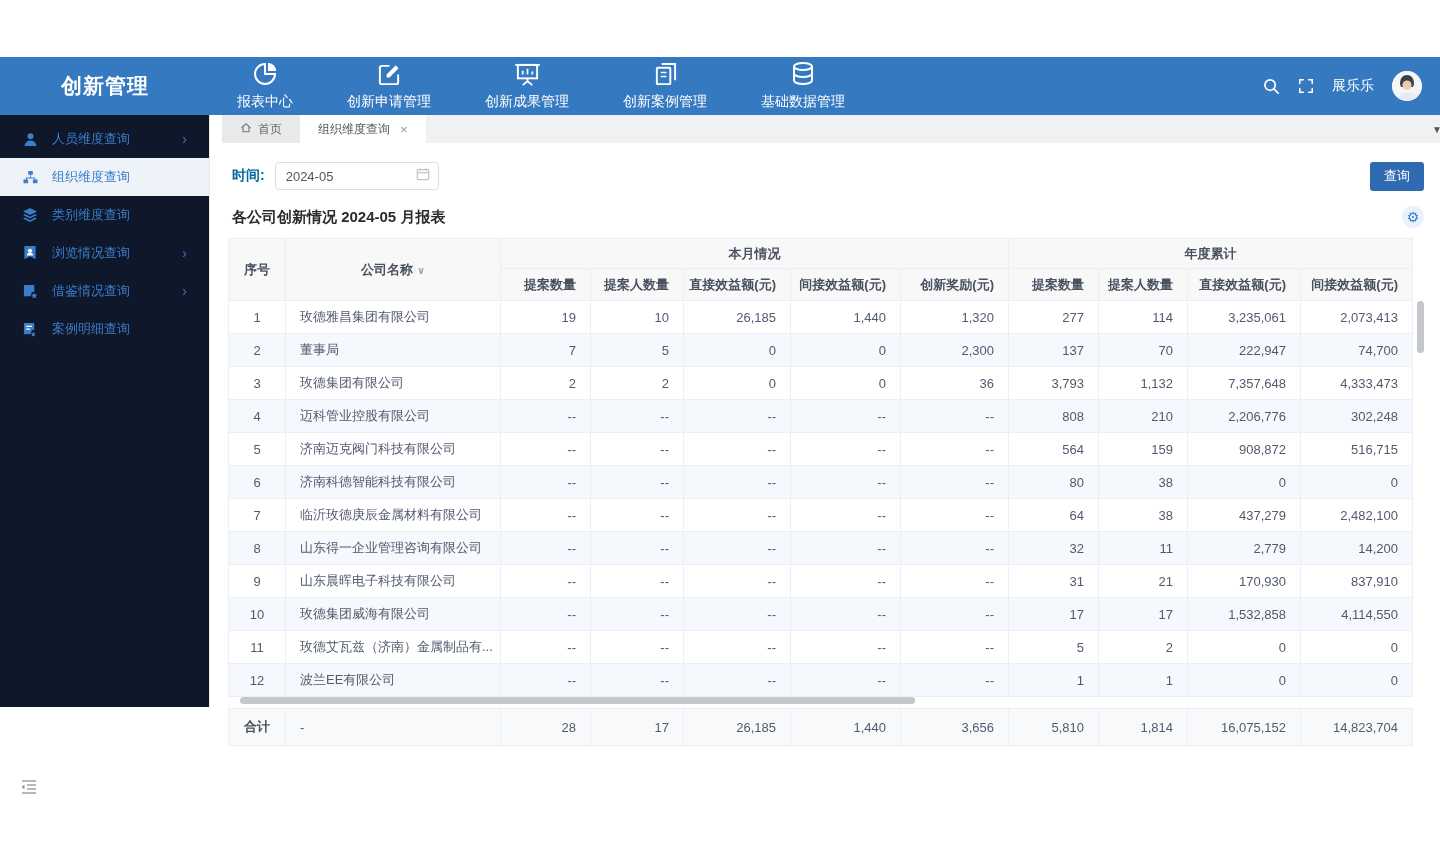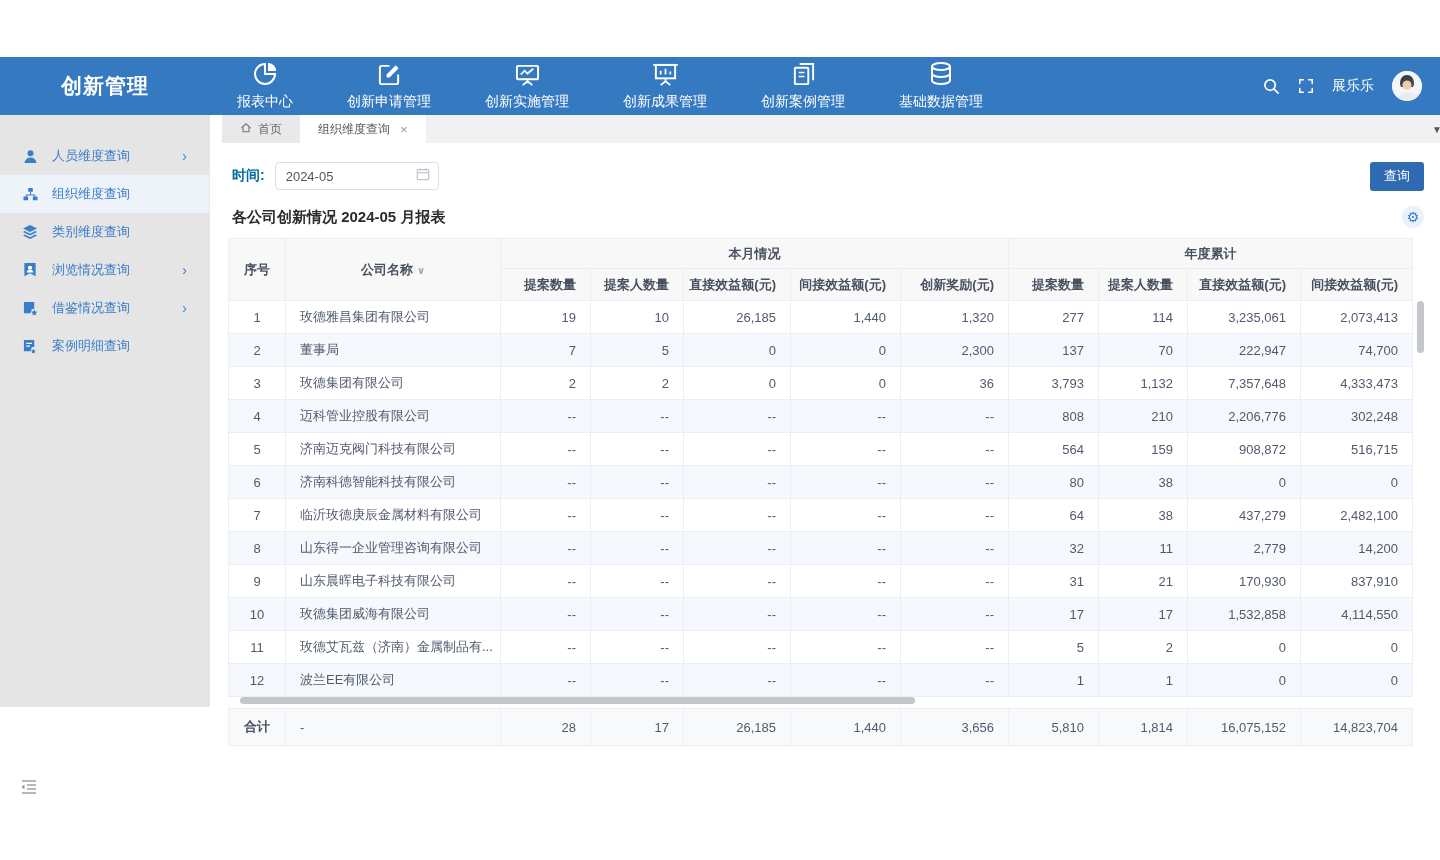--- a/index.html
+++ b/index.html
@@ -22,21 +22,21 @@
 
   
   .tabbar { position:absolute; left:210px; top:115px; width:1230px; height:28px; background:#f0f1f2; display:flex; align-items:stretch;margin-left:12px; }
   .tab { display:flex; align-items:center; gap:6px; padding:0 18px; font-size:12px; color:#666; cursor:pointer; }
   .tab-home { background:#e8e9eb; }
   .tab-active { background:#ffffff; color:#555; }
   .tab .close { color:#999; font-size:13px; margin-left:4px; }
   .tab-caret { position:absolute; right:10px; top:0; height:100%; display:flex; align-items:center; color:#555; font-size:10px; cursor:pointer; }
 
   
-  .sidebar { position:absolute; left:0; top:115px; width:210px; height:592px; background:#e5e5e5; border-right:1px solid #e7e8ea; padding-top:22px; }
+  .sidebar { position:absolute; left:0; top:115px; width:210px; height:592px; background:#0f172a; border-right:1px solid #e7e8ea; padding-top:5px; }
   .side-item { position:relative; display:flex; align-items:center; height:38px; padding-left:22px; cursor:pointer; color:#3a7dc9; font-size:13px; }
   .side-item.active { background:#eef3fa; }
   .side-icon { width:16px; height:16px; margin-right:14px; display:flex; align-items:center; justify-content:center; }
   .side-chevron { position:absolute; right:22px; color:#3a7dc9; font-size:14px; line-height:1; }
   .sidebar-collapse { position:absolute; left:20px; top:779px; width:18px; height:16px; cursor:pointer; }
 
   
   .content { position:absolute; left:210px; top:143px; width:1230px; height:717px; background:#fff; }
   .filter-row { position:absolute; left:22px; top:19px; right:16px; height:28px; display:flex; align-items:center; }
   .filter-label { font-size:14px; font-weight:bold; color:#0369a1; margin-right:10px; }
@@ -84,30 +84,20 @@
           <span class="nav-label">报表中心</span>
         </div>
         <div class="nav-item">
           <span class="nav-icon">
             <svg width="25" height="25" viewBox="0 0 26 26" fill="none" stroke="#fff" stroke-width="2">
               <path d="M22 13v8a2 2 0 0 1-2 2H5a2 2 0 0 1-2-2V6a2 2 0 0 1 2-2h8"></path>
               <path d="M19.5 3.5l3 3L13 16h-3v-3z" fill="#fff" stroke="none"></path>
             </svg>
           </span>
           <span class="nav-label">创新申请管理</span>
-        </div>
-        <div class="nav-item">
-          <span class="nav-icon">
-            <svg width="27" height="25" viewBox="0 0 28 26" fill="none" stroke="#fff" stroke-width="2">
-              <rect x="3" y="4" width="22" height="14" rx="1"></rect>
-              <path d="M7 13l4-4 3 3 6-5" stroke-width="1.8"></path>
-              <path d="M14 18v4M9 24l5-4 5 4" stroke-width="1.8"></path>
-            </svg>
-          </span>
-          <span class="nav-label">创新实施管理</span>
         </div>
         <div class="nav-item">
           <span class="nav-icon">
             <svg width="27" height="25" viewBox="0 0 28 26" fill="none" stroke="#fff" stroke-width="2">
               <path d="M2 3h24" stroke-linecap="round"></path>
               <rect x="4" y="3" width="20" height="14"></rect>
               <path d="M9 13V9M14 13V7M19 13v-3" stroke-width="1.8"></path>
               <path d="M14 17v4M9 24l5-4 5 4" stroke-width="1.8"></path>
             </svg>
           </span>

